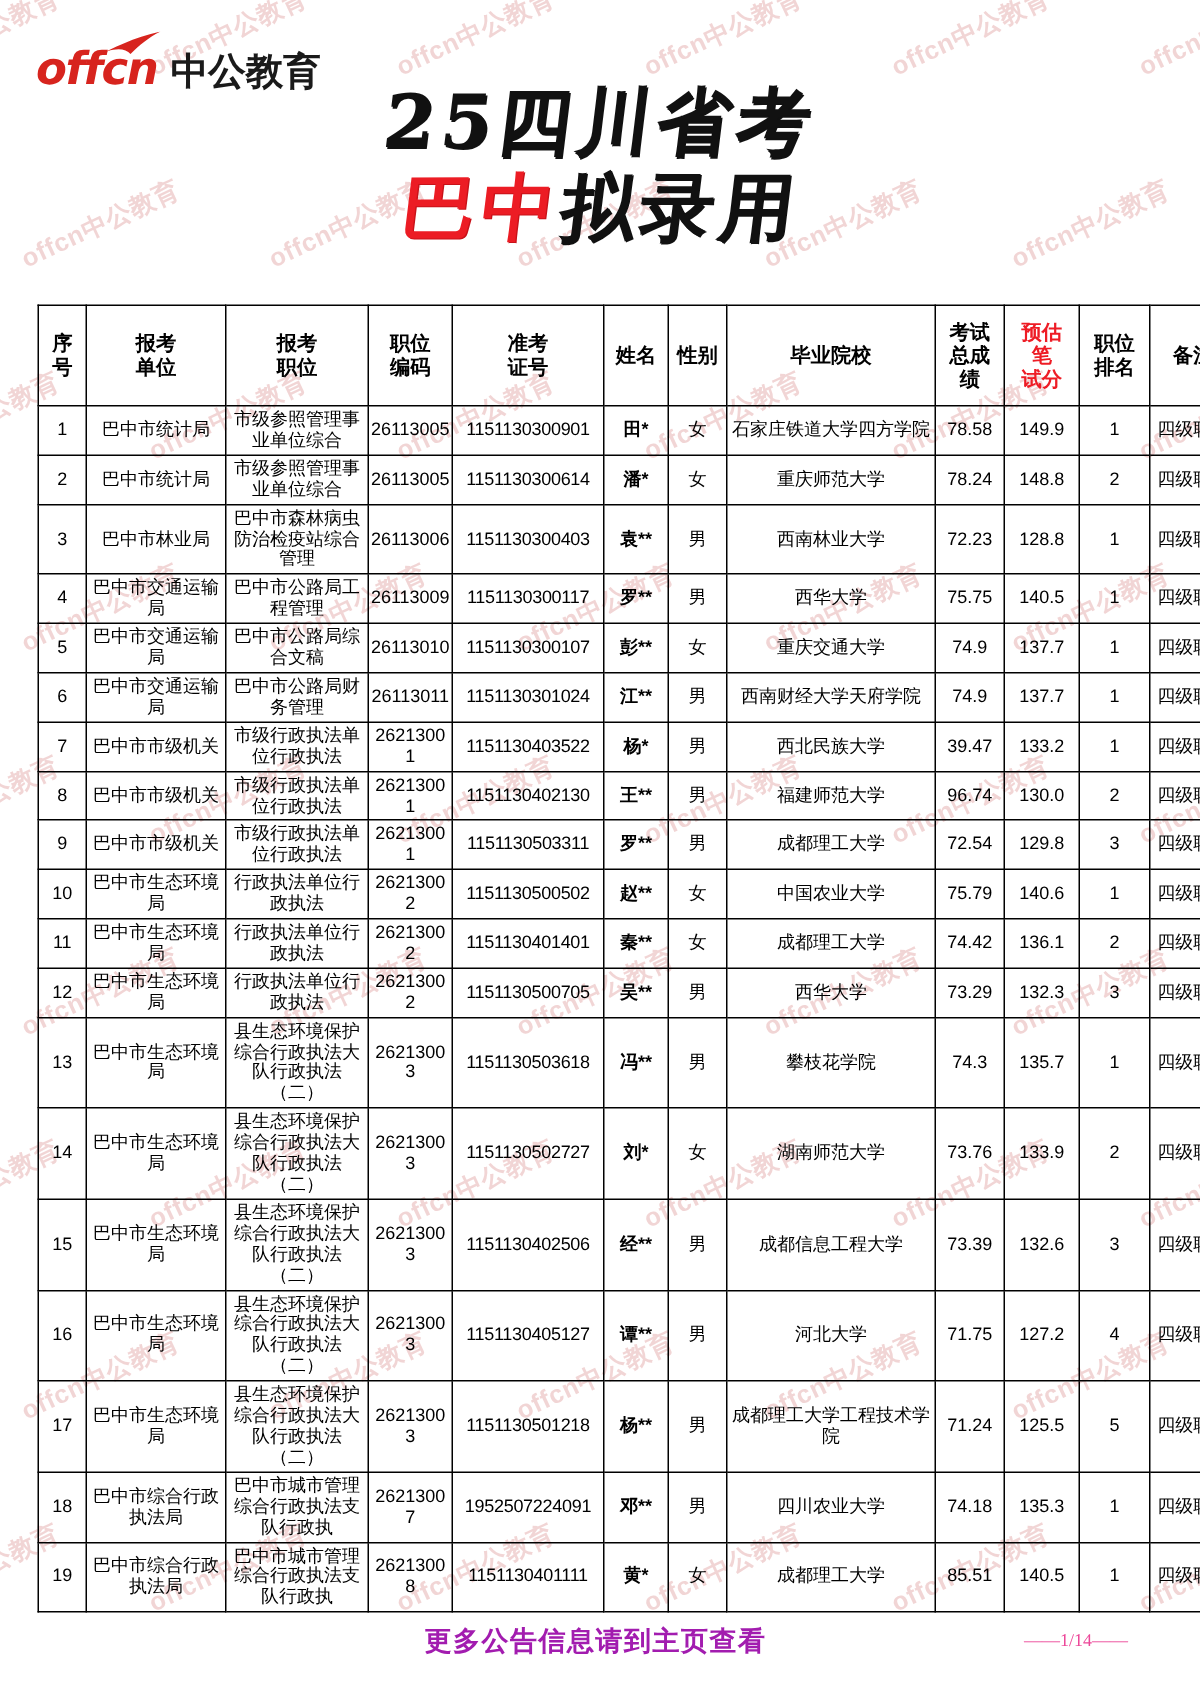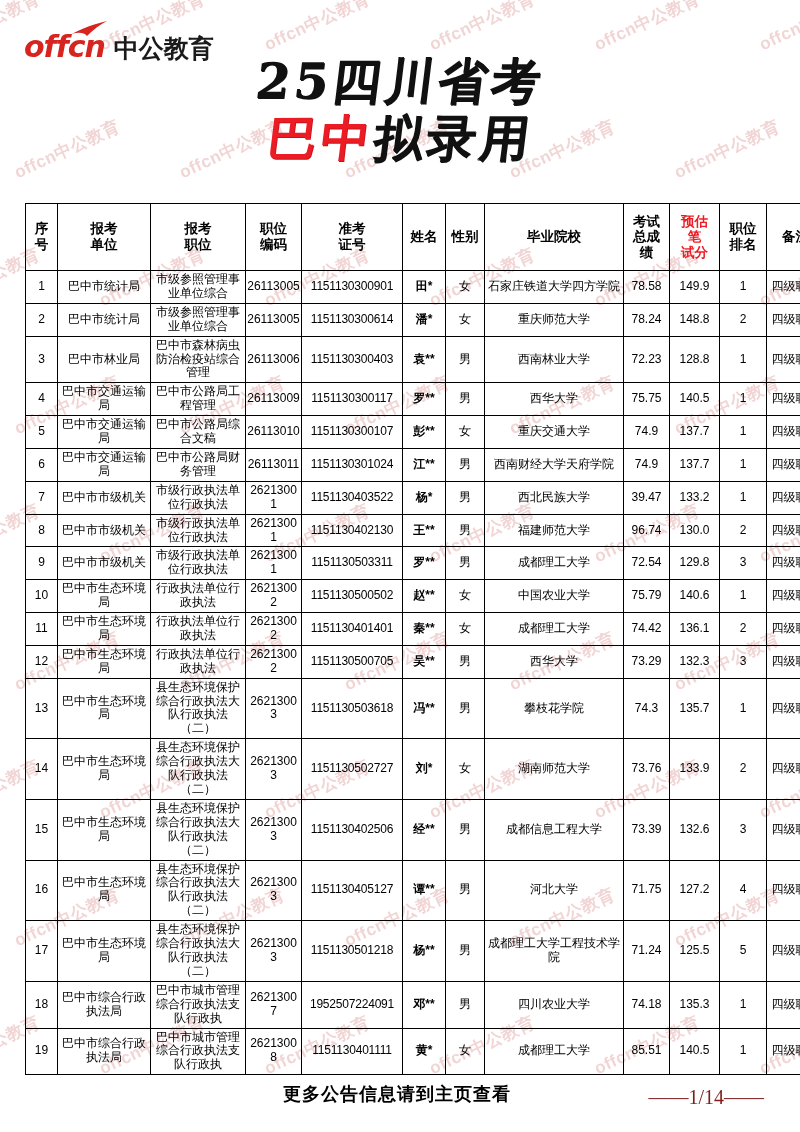--- a/index.html
+++ b/index.html
@@ -194,31 +194,31 @@
     height: 30px;
   }
   #footer-note {
     position: absolute;
     left: 0;
     right: 6px;
     text-align: center;
     font-family: "DejaVu Sans", sans-serif;
     font-size: 18px;
     font-weight: bold;
-    color: #000000;
+    color: #a21caf;
     letter-spacing: 1px;
     top: 2px;
   }
   #footer-page {
     position: absolute;
-    right: 36px;
+    right: 48px;
     top: 6px;
     font-family: "Liberation Serif", serif;
-    font-size: 20px;
-    color: #7f1d1d;
+    font-size: 12px;
+    color: #ec4899;
     letter-spacing: 0px;
   }
 </style>
 </head>
 <body>
 
 <div id="watermark-layer">
     <div class="wm" style="left: -70px; top: 10px;">offcn中公教育</div>
     <div class="wm" style="left: 95px; top: 10px;">offcn中公教育</div>
     <div class="wm" style="left: 260px; top: 10px;">offcn中公教育</div>

